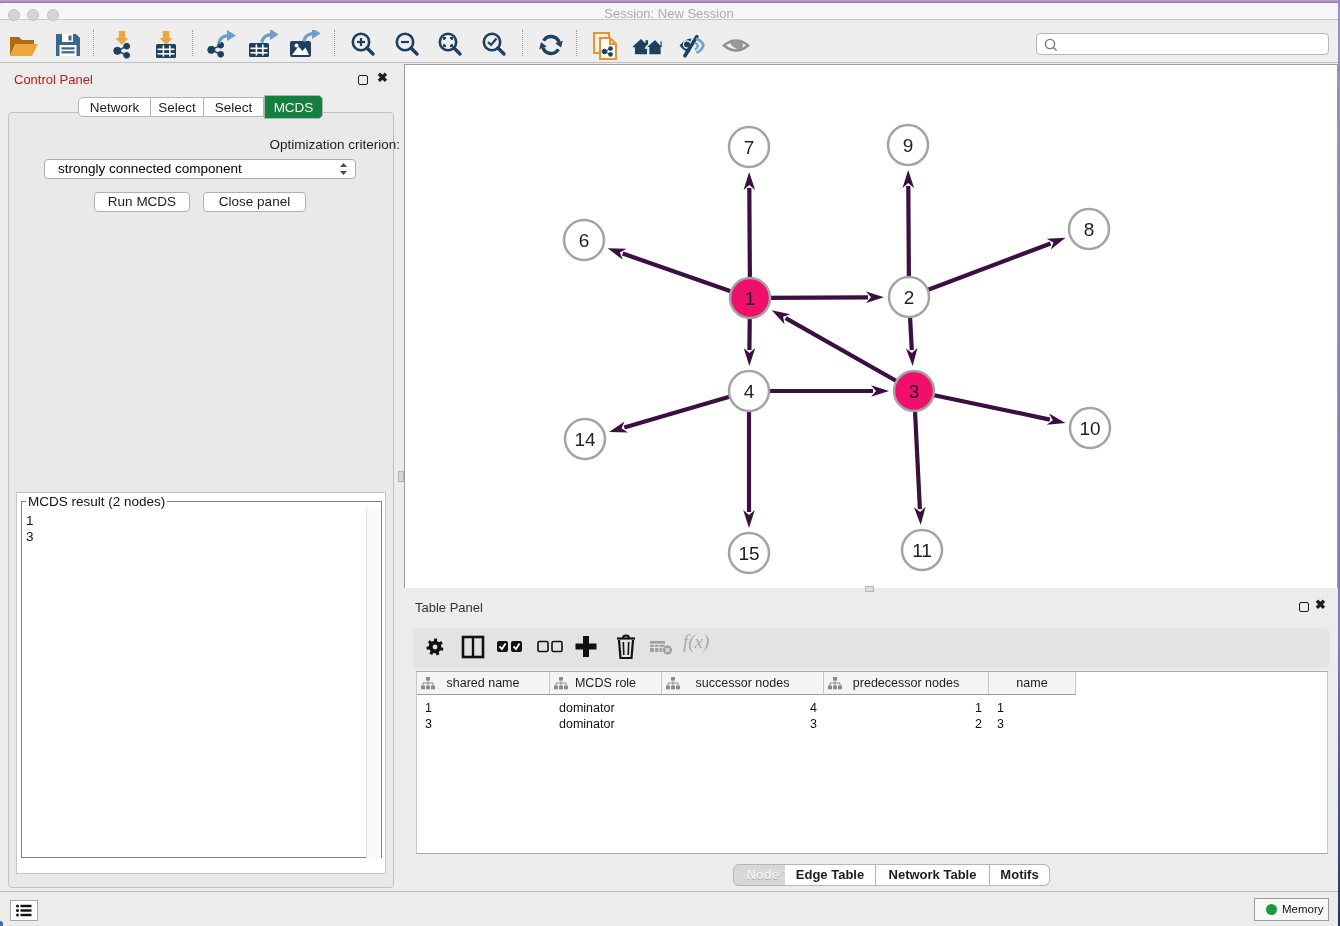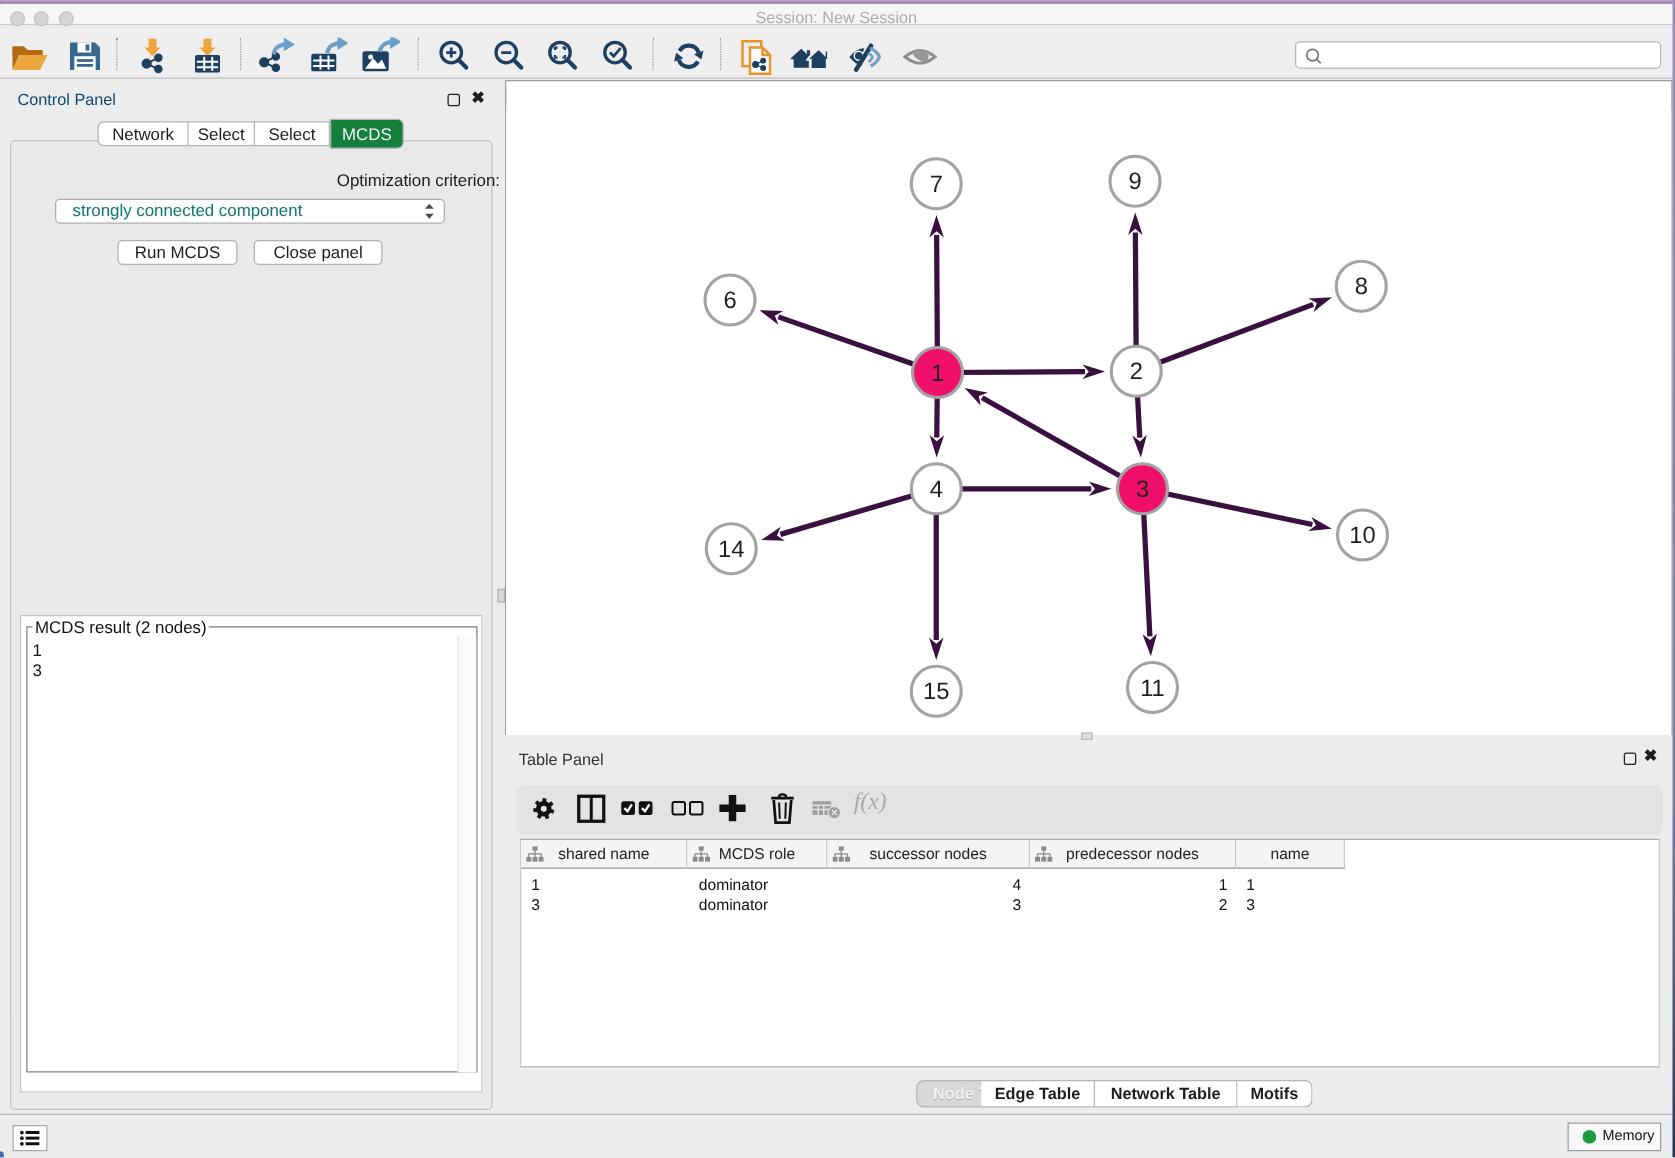--- a/index.html
+++ b/index.html
@@ -12,28 +12,28 @@
 
 #titlebar { left:0; top:2px; width:1338px; height:18px; background:#f6f6f6; border-bottom:1px solid #c8c8c8; border-radius:6px 6px 0 0; }
 .tl { position:absolute; top:7px; width:12px; height:12px; border-radius:50%; background:#d5d5d5; border:1px solid #c3c3c3; }
 #titleTxt { position:absolute; top:4px; left:0; width:100%; text-align:center; font-size:13px; color:#ababab; }
 
 #toolbar { left:0; top:24px; width:1338px; height:39px; background:#eeeeee; border-bottom:1px solid #bfbfbf; }
 .tsep { position:absolute; top:6px; height:26px; width:0; border-left:1px dotted #9a9a9a; }
 .ticon { position:absolute; top:6px; }
 #searchbox { position:absolute; left:1036px; top:9px; width:293px; height:22px; background:#fff; border:1px solid #b5b5b5; border-radius:4px; }
 
-#cpTitle { left:14px; top:72px; font-size:13px; color:#0c4a6e; }
+#cpTitle { left:14px; top:72px; font-size:13px; color:#b91c1c; }
 .sqbtn { position:absolute; width:10px; height:10px; border:1.6px solid #1d1d1d; border-radius:2px; }
 .xbtn { position:absolute; font-size:13px; font-weight:bold; color:#1d1d1d; }
 .tab { position:absolute; top:97px; height:20px; background:#fff; border:1px solid #b3b3b3; font-size:13.5px; color:#1d1d1d; text-align:center; line-height:19px; }
 #tabMCDS { top:95px; height:24px; background:#15803d; color:#f5f5f5; border-radius:0 5px 5px 0; line-height:23px; }
 #cpBox { left:8px; top:112px; width:386px; height:776px; background:#e9e9e9; border:1px solid #c0c0c0; border-radius:4px; }
 #optLabel { left:0px; top:137px; width:400px; text-align:right; font-size:13.5px; color:#1c1c1c; }
-#optSelect { left:44px; top:159px; width:312px; height:20px; background:#fff; border:1px solid #adadad; border-radius:4px; font-size:13.5px; color:#0f766e; line-height:18px; padding-left:13px; }
+#optSelect { left:44px; top:159px; width:312px; height:20px; background:#fff; border:1px solid #adadad; border-radius:4px; font-size:13.5px; color:#000000; line-height:18px; padding-left:13px; }
 .btn { position:absolute; top:192px; height:20px; background:#fff; border:1px solid #b0b0b0; border-radius:4px; font-size:13.5px; color:#1c1c1c; text-align:center; line-height:18px; }
 #resultBox { left:16px; top:492px; width:370px; height:382px; background:#fff; border:1px solid #c4c4c4; }
 #fieldset { position:absolute; left:4px; top:8px; width:361px; height:357px; border:1px solid #7f7f7f; }
 #legend { position:absolute; left:4px; top:-8px; background:#fff; font-size:13.5px; color:#111; padding:0 2px; }
 #scrollst { position:absolute; right:0px; top:7px; width:15px; height:349px; background:#fafafa; border-left:1px solid #e2e2e2; }
 
 #frame { left:404px; top:64px; width:934px; height:524px; border:1px solid #9d9d9d; background:#fff; }
 #frameTitle { position:absolute; left:0; top:0; width:100%; height:21px; background:linear-gradient(#fdfdfd,#d7d7d7); border-bottom:1px solid #a8a8a8; }
 .light { position:absolute; top:4.5px; width:12px; height:12px; border-radius:50%; text-align:center; }
 #frameName { position:absolute; top:4px; width:100%; text-align:center; font-size:12.5px; font-weight:bold; color:#222; }

